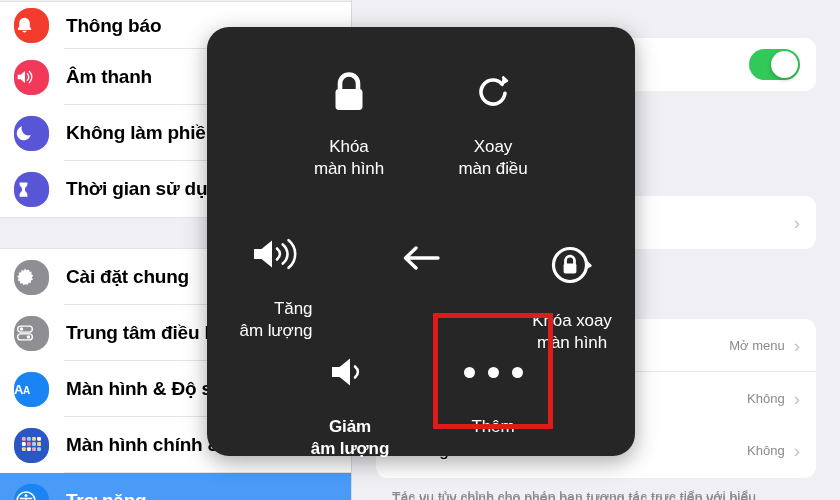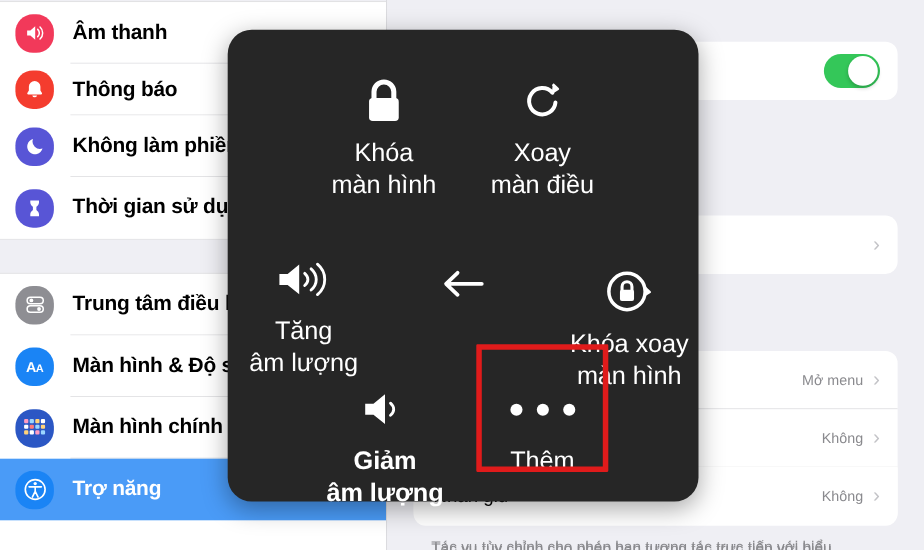--- a/index.html
+++ b/index.html
@@ -36,21 +36,21 @@
   .side-row .sep {
     position: absolute;
     left: 64px; right: 0; bottom: 0;
     height: 1px;
     background: #e4e4e6;
   }
   .side-ico {
     width: 35px; height: 35px;
     border-radius: 16px;
     flex: 0 0 auto;
-    display: flex; align-items: center; justify-content: center;
+    display: flex; align-items: center; justify-content: flex-start;
     color: #fff;
   }
   .side-label {
     margin-left: 17px;
     font-size: 19px;
     font-weight: 600;
     color: #000;
     letter-spacing: -0.2px;
     white-space: nowrap;
   }
@@ -154,23 +154,23 @@
     justify-content: flex-start;
     text-align: center;
     width: 150px;
   }
   .at-icon {
     height: 54px;
     display: flex; align-items: center; justify-content: center;
     color: #ffffff;
   }
   .at-label {
-    margin-top: 5px;
+    margin-top: 17px;
     color: #ffffff;
-    font-size: 23px;
+    font-size: 17px;
     line-height: 1.28;
     letter-spacing: -0.1px;
     white-space: pre-line;
   }
   #at-back {
     position: absolute;
     left: 179px; top: 196px;
     width: 70px; height: 70px;
     display: flex; align-items: center; justify-content: center;
     color: #ffffff;
@@ -190,42 +190,42 @@
   }
 </style>
 </head>
 <body>
 
 <div id="root">
 
   <div id="sidebar">
     <div class="top-hairline"></div>
 
+    <div class="side-row" style="height:47px;">
+      <div class="side-ico" style="background:#f43c2e;">
+        <svg width="21" height="21" viewBox="0 0 24 24" fill="#fff">
+            <path d="M12 3a6 6 0 00-6 6v4l-1.6 2.6A1 1 0 005.3 17h13.4a1 1 0 00.9-1.4L18 13V9a6 6 0 00-6-6zm0 17a2.6 2.6 0 002.5-2h-5A2.6 2.6 0 0012 20z"></path>
+          </svg>
+      </div>
+      <div class="side-label">Thông báo</div>
+      <div class="sep"></div>
+    </div>
+
     <div class="side-row">
       <div class="side-ico" style="background:#f2395a;">
         <svg width="22" height="22" viewBox="0 0 24 24" fill="#fff">
             <path d="M4 9.5v5h3.2L12 18.6V5.4L7.2 9.5H4z"></path>
             <path d="M14.5 8.4c1 .9 1.6 2.1 1.6 3.6s-.6 2.7-1.6 3.6" stroke="#fff" stroke-width="1.5" fill="none" stroke-linecap="round"></path>
             <path d="M16.8 6c1.6 1.4 2.6 3.5 2.6 6s-1 4.6-2.6 6" stroke="#fff" stroke-width="1.5" fill="none" stroke-linecap="round"></path>
           </svg>
       </div>
       <div class="side-label">Âm thanh</div>
       <div class="sep"></div>
     </div>
 
-    <div class="side-row" style="height:47px;">
-      <div class="side-ico" style="background:#f43c2e;">
-        <svg width="21" height="21" viewBox="0 0 24 24" fill="#fff">
-            <path d="M12 3a6 6 0 00-6 6v4l-1.6 2.6A1 1 0 005.3 17h13.4a1 1 0 00.9-1.4L18 13V9a6 6 0 00-6-6zm0 17a2.6 2.6 0 002.5-2h-5A2.6 2.6 0 0012 20z"></path>
-          </svg>
-      </div>
-      <div class="side-label">Thông báo</div>
-      <div class="sep"></div>
-    </div>
-
     <div class="side-row">
       <div class="side-ico" style="background:#5855d6;">
         <svg width="20" height="20" viewBox="0 0 24 24" fill="#fff">
             <path d="M20 14.5A8.2 8.2 0 019.6 4 8.5 8.5 0 1020 14.5z"></path>
           </svg>
       </div>
       <div class="side-label">Không làm phiền</div>
       <div class="sep"></div>
     </div>
 
@@ -233,20 +233,30 @@
       <div class="side-ico" style="background:#5855d6;">
         <svg width="19" height="19" viewBox="0 0 24 24" fill="#fff">
             <path d="M7 3h10v2.2c0 2.2-1.5 3.6-3 4.9v3.8c1.5 1.3 3 2.7 3 4.9V21H7v-2.2c0-2.2 1.5-3.6 3-4.9v-3.8C8.5 8.8 7 7.4 7 5.2V3z"></path>
           </svg>
       </div>
       <div class="side-label">Thời gian sử dụng</div>
     </div>
 
     <div class="group-gap"></div>
 
+    <div class="side-row">
+      <div class="side-ico" style="background:#8e8e93;">
+        <svg width="22" height="22" viewBox="0 0 24 24" fill="#fff">
+            <path d="M12 8.2a3.8 3.8 0 100 7.6 3.8 3.8 0 000-7.6zm0 5.9a2.1 2.1 0 110-4.2 2.1 2.1 0 010 4.2z"></path>
+            <path d="M12 2.6l1.6 1.9 2.4-.8.7 2.4 2.5.3-.3 2.5 2 1.5-1.4 2.1 1.2 2.2-2.2 1.2-.1 2.5-2.5.1-1.1 2.3-2.3-1.1-2.1 1.3-1.3-2.1-2.5.2-.2-2.5-2.3-1 1-2.3-1.5-2 2-1.5-.4-2.5 2.5-.4.6-2.4 2.4.7L12 2.6z"></path>
+          </svg>
+      </div>
+      <div class="side-label">Cài đặt chung</div>
+      <div class="sep"></div>
+    </div>
 
     <div class="side-row">
       <div class="side-ico" style="background:#8e8e93;">
         <svg width="22" height="22" viewBox="0 0 24 24">
             <rect x="4" y="4.5" width="16" height="6.5" rx="3.25" fill="none" stroke="#fff" stroke-width="1.5"></rect>
             <circle cx="8.2" cy="7.75" r="1.9" fill="#fff"></circle>
             <rect x="4" y="13" width="16" height="6.5" rx="3.25" fill="none" stroke="#fff" stroke-width="1.5"></rect>
             <circle cx="15.8" cy="16.25" r="1.9" fill="#fff"></circle>
           </svg>
       </div>
@@ -379,21 +389,21 @@
       <div class="at-icon">
         <svg width="48" height="48" viewBox="0 0 48 48">
           <path d="M36 24a12 12 0 10-3.6 8.6" fill="none" stroke="#fff" stroke-width="3.6" stroke-linecap="round" transform="rotate(-40 24 24)"></path>
           <path d="M33.5 8.6l4.6 4.2-5.4 3.3" fill="#fff" stroke="#fff" stroke-width="2.4" stroke-linejoin="round"></path>
         </svg>
       </div>
       <div class="at-label">Xoay
 màn điều</div>
     </div>
 
-    <div class="at-cell" style="left:-6px;top:200px;">
+    <div class="at-cell" style="left:-6px;top:200px;text-align:right;">
       <div class="at-icon">
         <svg width="54" height="44" viewBox="0 0 54 44">
           <path d="M5 17v10h7.5L23 35.5v-27L12.5 17H5z" fill="#fff"></path>
           <path d="M28 16.5c1.8 1.6 2.9 3.6 2.9 5.5s-1.1 3.9-2.9 5.5" fill="none" stroke="#fff" stroke-width="2.6" stroke-linecap="round"></path>
           <path d="M33.8 12.4c3 2.6 4.7 6 4.7 9.6s-1.7 7-4.7 9.6" fill="none" stroke="#fff" stroke-width="2.6" stroke-linecap="round"></path>
           <path d="M39.6 8.2c4.2 3.5 6.6 8.4 6.6 13.8s-2.4 10.3-6.6 13.8" fill="none" stroke="#fff" stroke-width="2.6" stroke-linecap="round"></path>
         </svg>
       </div>
       <div class="at-label">Tăng
 âm lượng</div>

